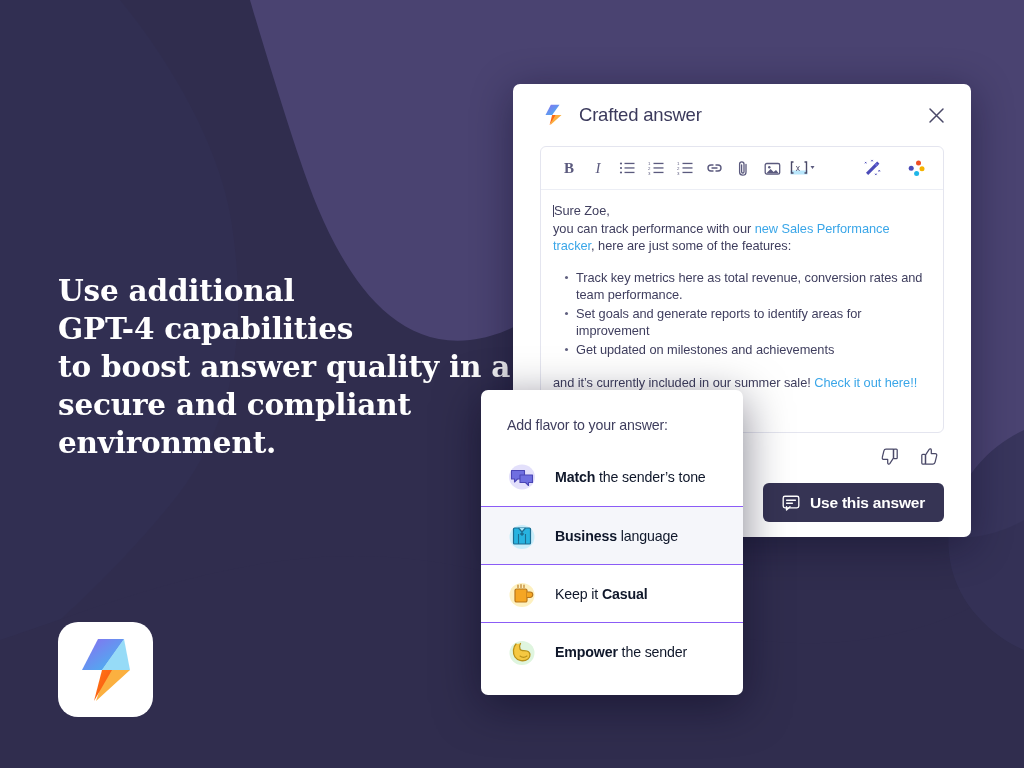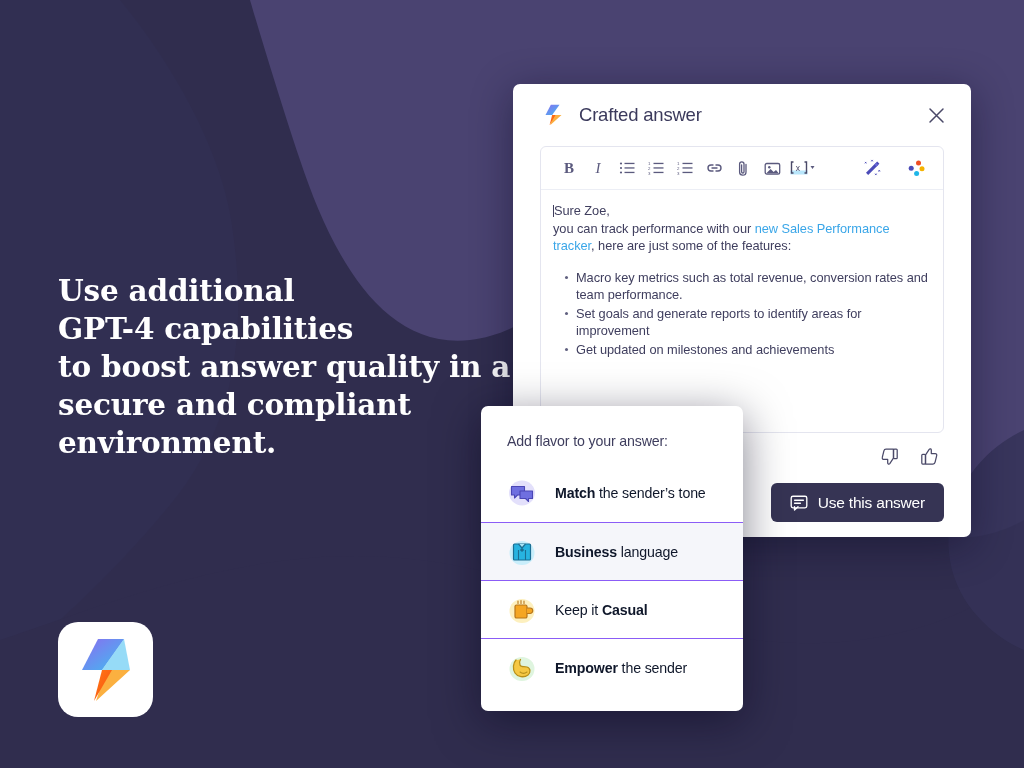--- a/index.html
+++ b/index.html
@@ -173,26 +173,27 @@
     background: #363454;
     color: #ffffff;
     border: none;
     border-radius: 6px;
     height: 39px;
     padding: 0 19px;
     font-size: 15.5px;
     font-family: "Liberation Sans", sans-serif;
     letter-spacing: -0.2px;
     cursor: pointer;
+    font-weight: bold;
   }
 
   
   .flavor-popup {
     position: absolute;
-    left: 481px; top: 406px;
+    left: 481px; top: 390px;
     width: 262px; height: 305px;
     background: #ffffff;
     border-radius: 7px;
     box-shadow: 0 10px 45px rgba(8,6,30,0.5);
     overflow: hidden;
     z-index: 5;
   }
   .flavor-title {
     font-size: 14.2px;
     color: #3f3e5e;
@@ -404,24 +405,27 @@
     </div>
 
     <div class="editor-body">
       <p class="ed-p">
         <span class="caret"></span><span>Sure Zoe,</span>
       </p>
       <p class="ed-p">
         <span>you can track performance with our </span><span class="lnk">new Sales Performance tracker</span><span>, here are just some of the features:</span>
       </p>
       <ul class="ed-list">
-        <li>Macro key metrics such as total revenue, conversion rates and team performance.</li>
+        <li>Track key metrics here as total revenue, conversion rates and team performance.</li>
         <li>Set goals and generate reports to identify areas for improvement</li>
         <li>Get updated on milestones and achievements</li>
       </ul>
+      <p class="ed-p ed-tail">
+        <span>and it’s currently included in our summer sale! </span><span class="lnk">Check it out here!!</span>
+      </p>
     </div>
   </div>
 
   <div class="card-footer">
     <div class="rating-row">
       <span class="rating-label">8/10</span>
       <span class="dots">
         <i class="dot"></i>
         <i class="dot"></i>
         <i class="dot"></i>

